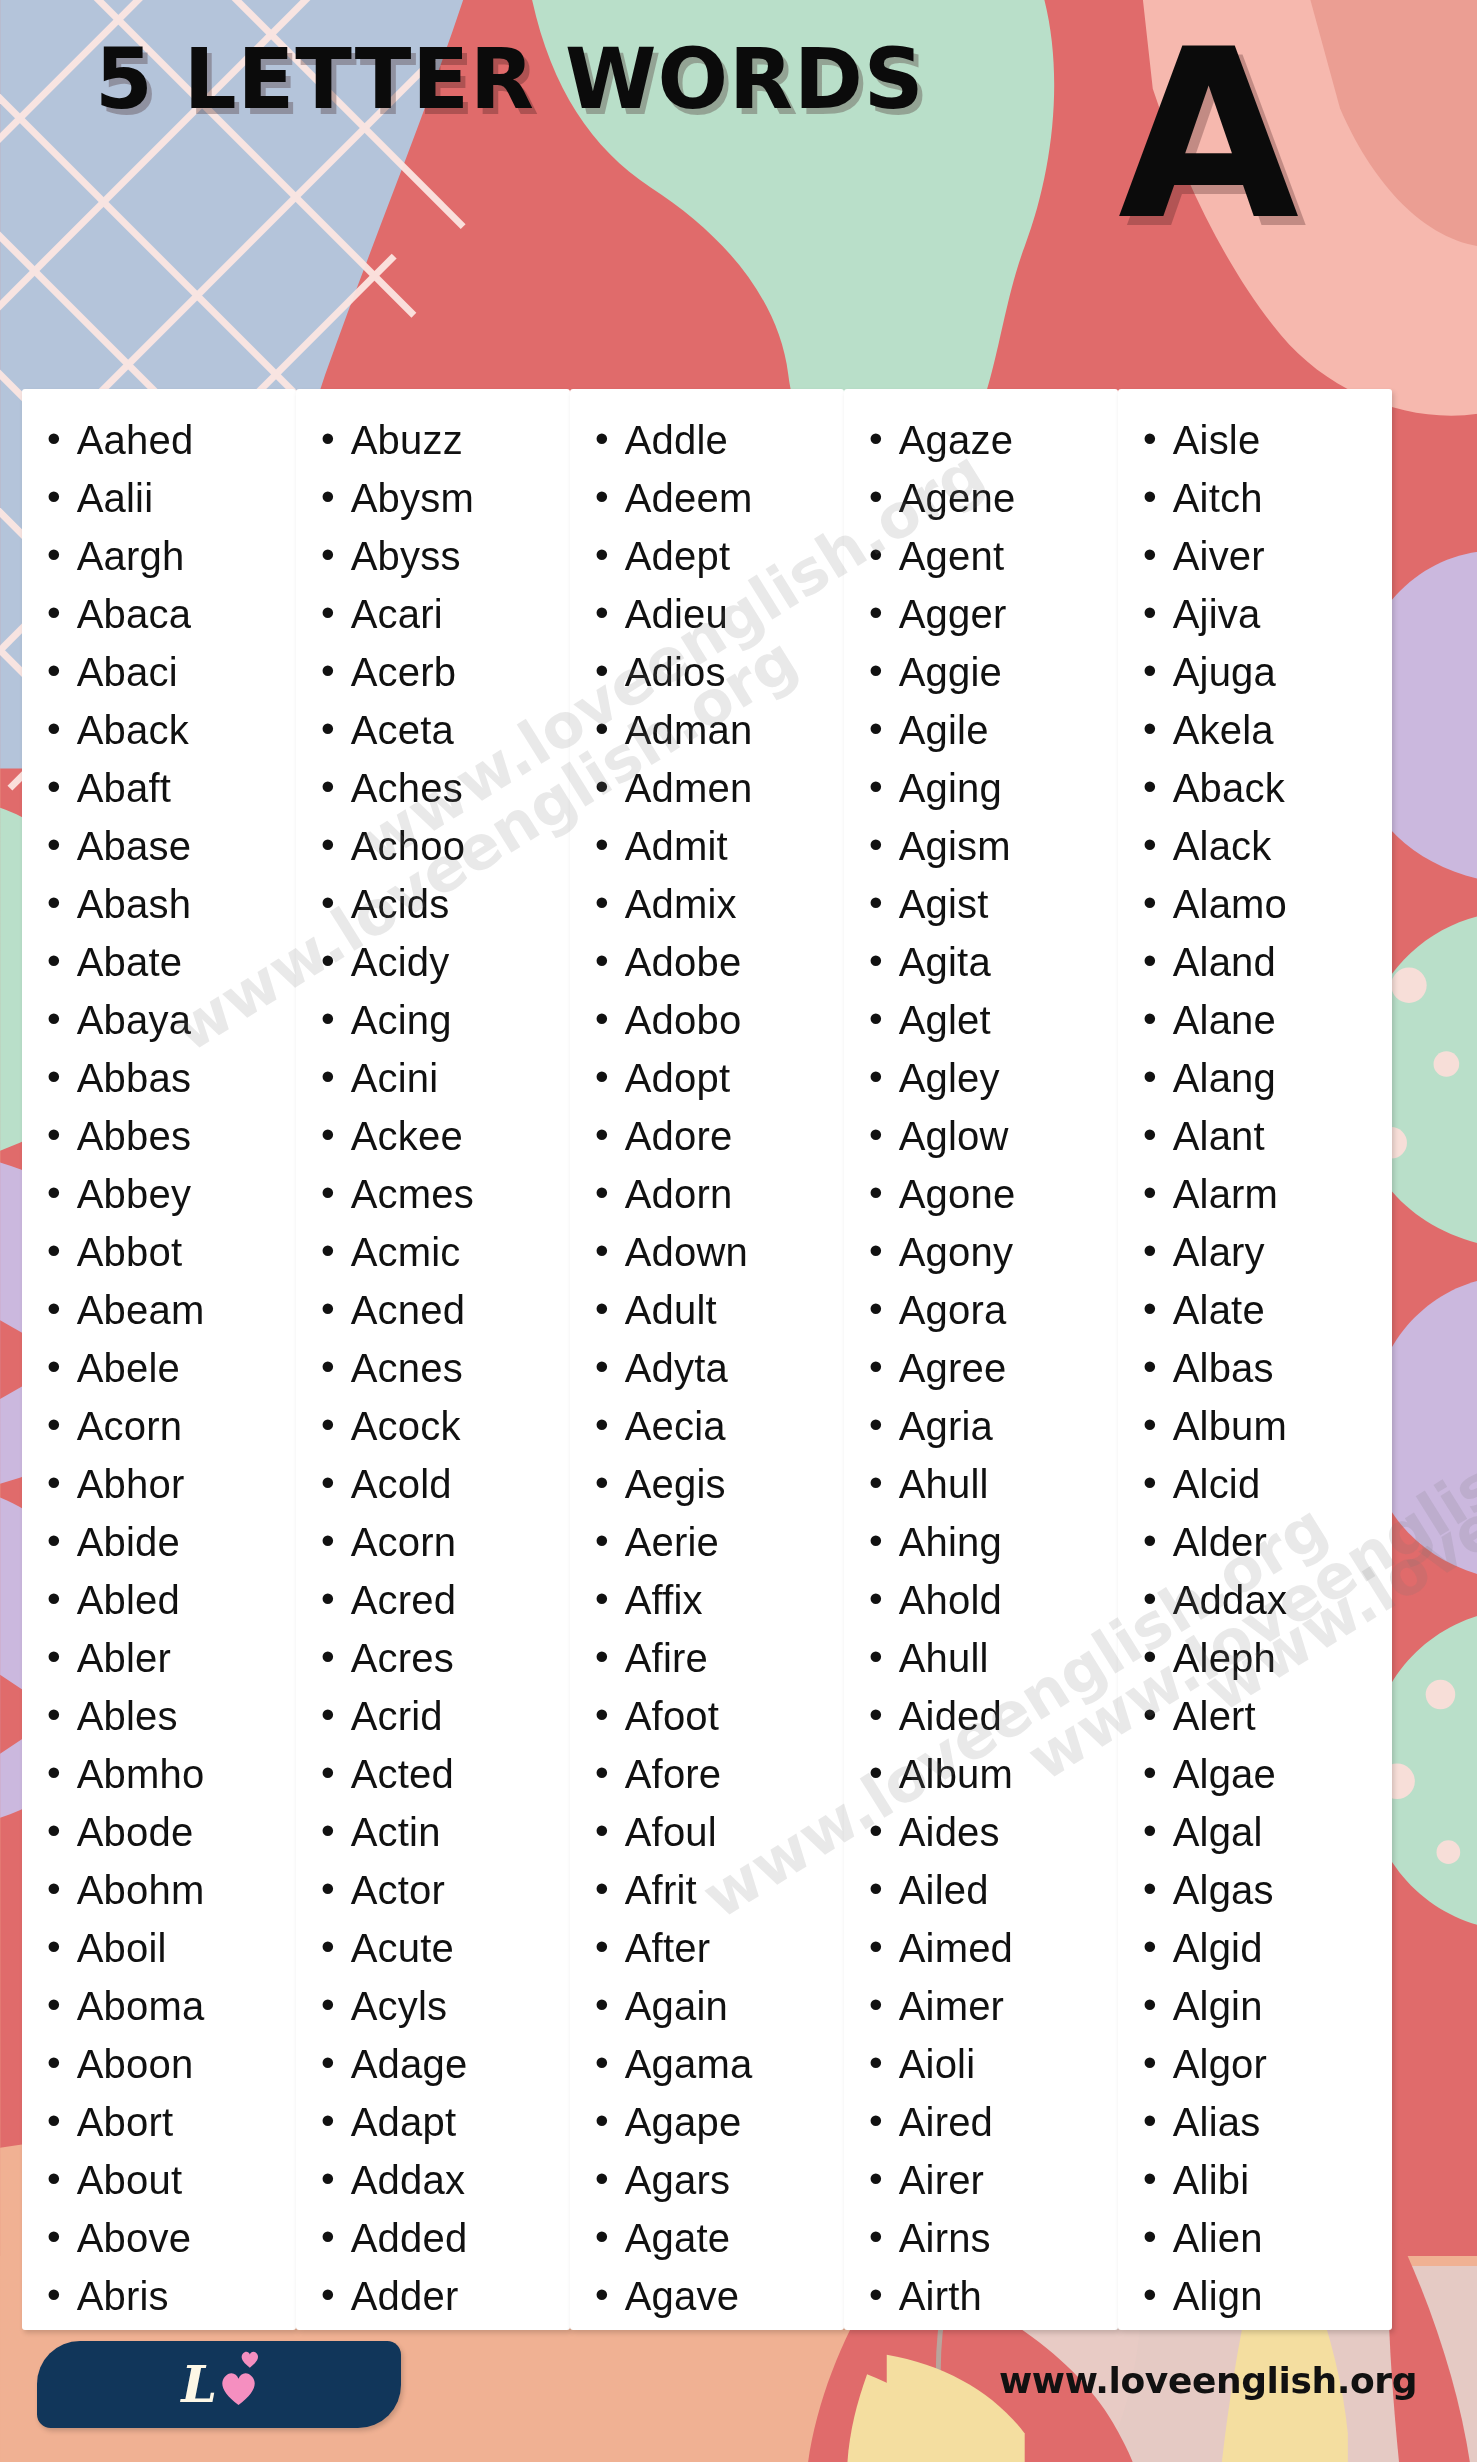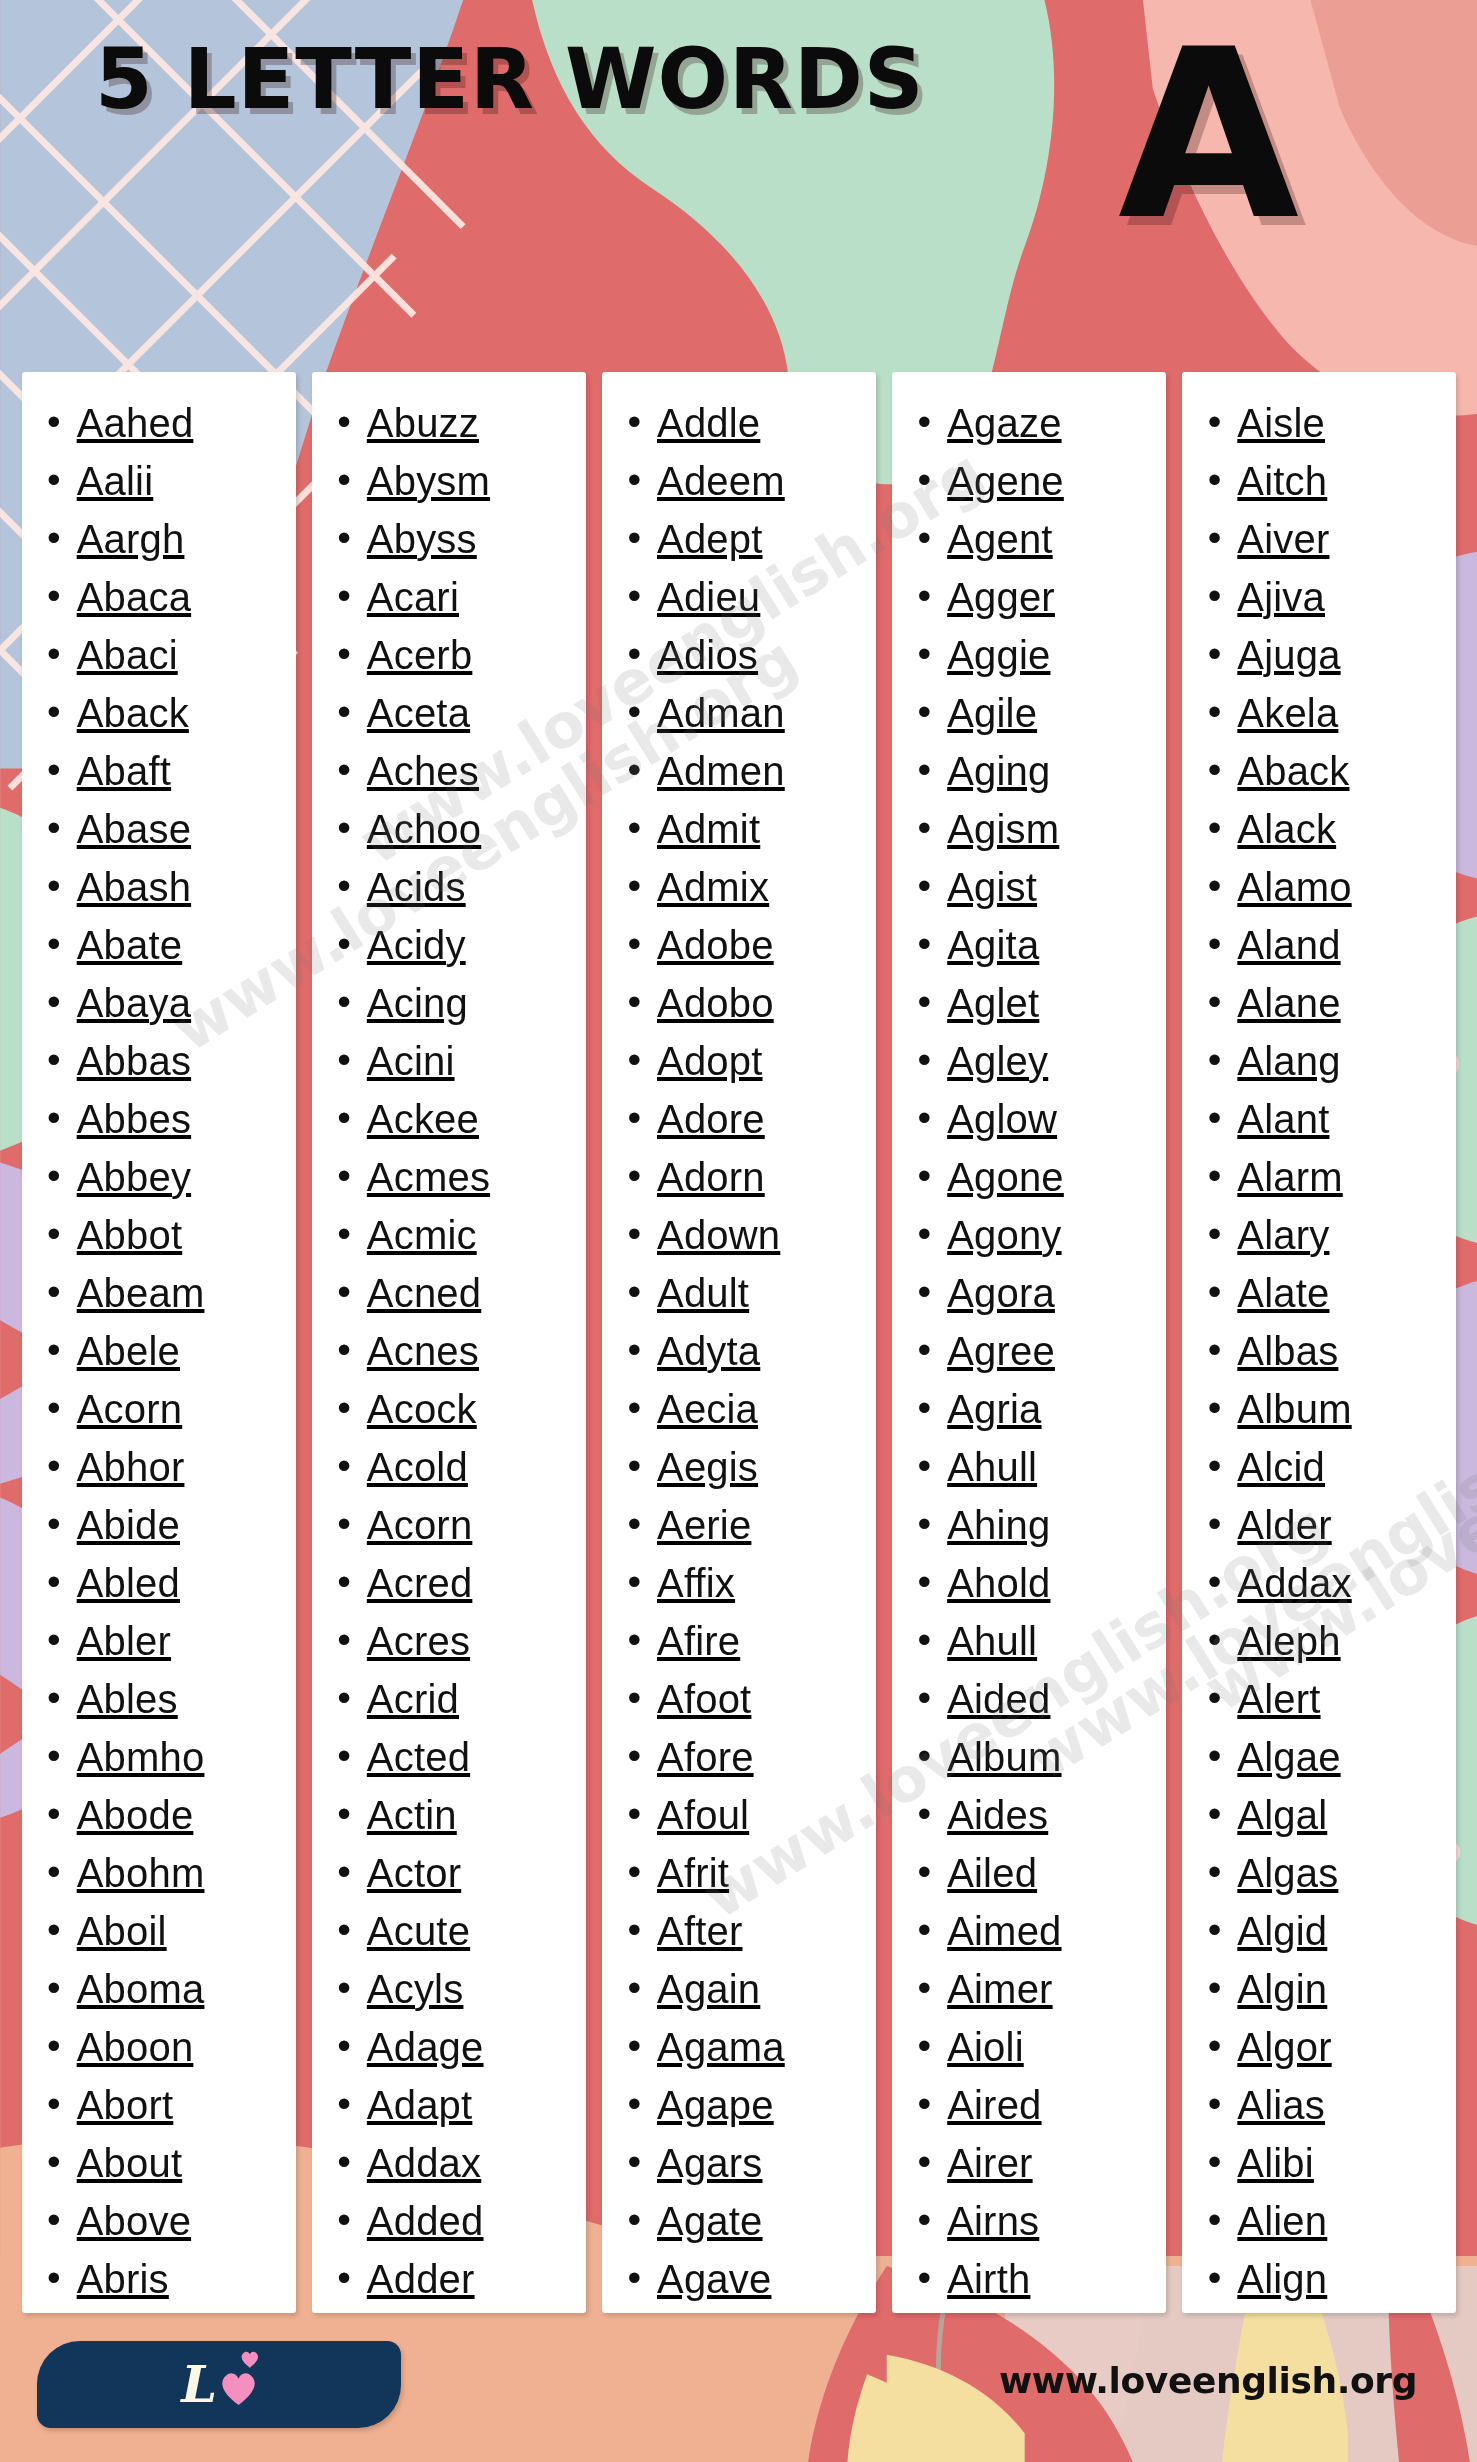--- a/index.html
+++ b/index.html
@@ -42,27 +42,25 @@
     font-family: "DejaVu Sans", sans-serif;
     font-weight: 700;
     font-size: 234px;
     line-height: 1;
     color: #0b0b0b;
     text-shadow: 7.9px 8.9px 0 rgba(60,25,25,.28);
   }
 
   
   .columns {
-    position: absolute; left: 0; top: 372px;
+    position: absolute; left: 0; top: 389px;
     width: 1478px; height: 1941px;
     display: flex;
-    justify-content: space-between;
     padding: 0 21.7px;
     z-index: 4;
-    text-decoration: underline;
   }
   .word-col {
     width: 274px;
     background: #ffffff;
     border-radius: 3px;
     box-shadow: 2px 3px 4.9px rgba(0,0,0,.16);
     padding: 21.7px 0 17.7px 0;
     display: flex;
     flex-direction: column;
   }

